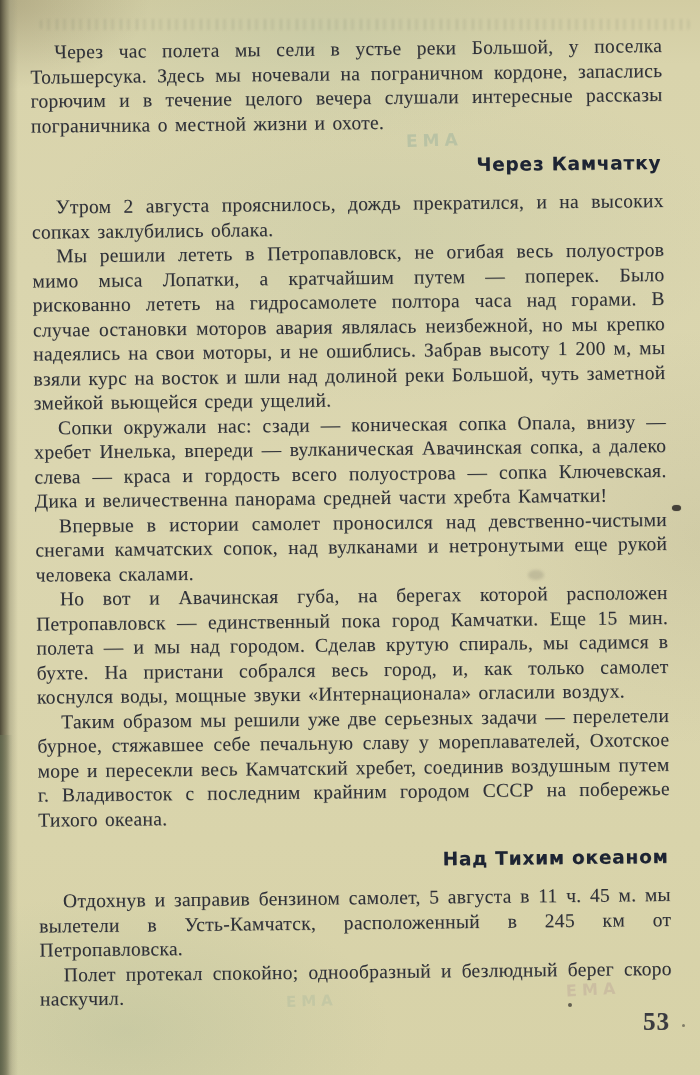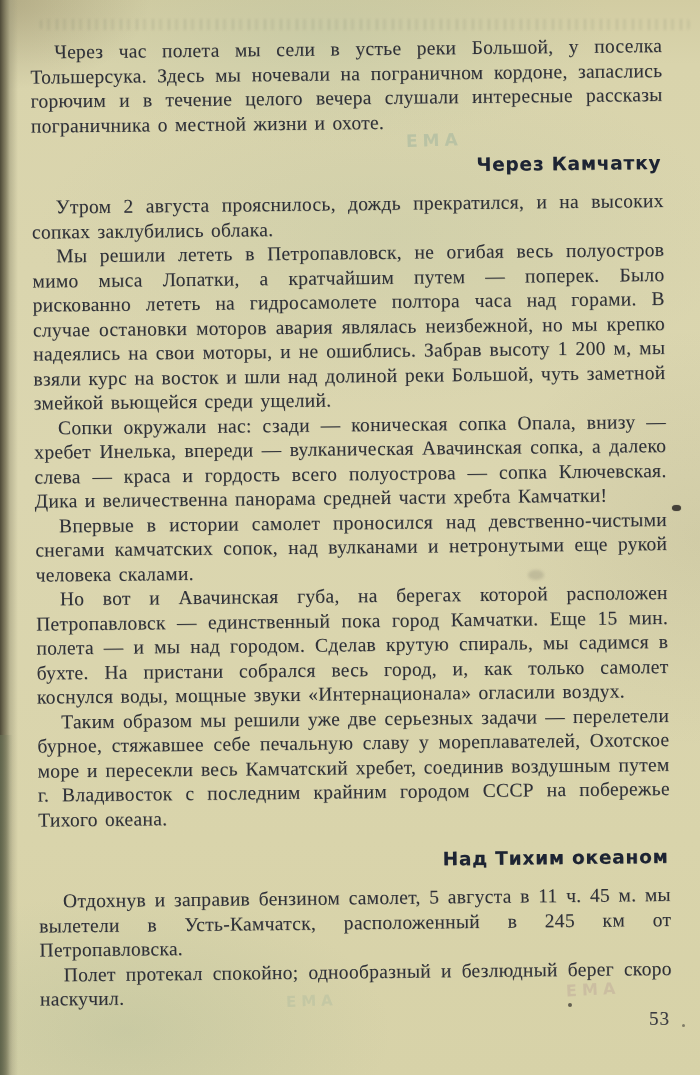--- a/index.html
+++ b/index.html
@@ -67,24 +67,25 @@
     line-height: 26px;
     font-weight: 700;
     letter-spacing: 0.8px;
     text-align: right;
     color: #1d2433;
     text-shadow: 0.3px 0.3px 0 rgba(29,36,51,0.4);
   }
   .page-number {
     position: absolute;
     top: 1008px; right: 30px;
-    font-size: 19px;
+    font-size: 25px;
     letter-spacing: 1px;
     color: #3a3b40;
     text-shadow: 0.4px 0.4px 0 rgba(58,59,64,0.3);
+    font-weight: bold;
   }
   .watermark {
     position: absolute;
     font-family: "DejaVu Sans", "Liberation Sans", sans-serif;
     font-weight: 700;
     letter-spacing: 5px;
     color: rgba(146,172,150,0.0);
     pointer-events: none;
   }
   .w1 { left: 406px; top: 130px; font-size: 17px; color: rgba(150,175,155,0.45); transform: rotate(-2deg); }

